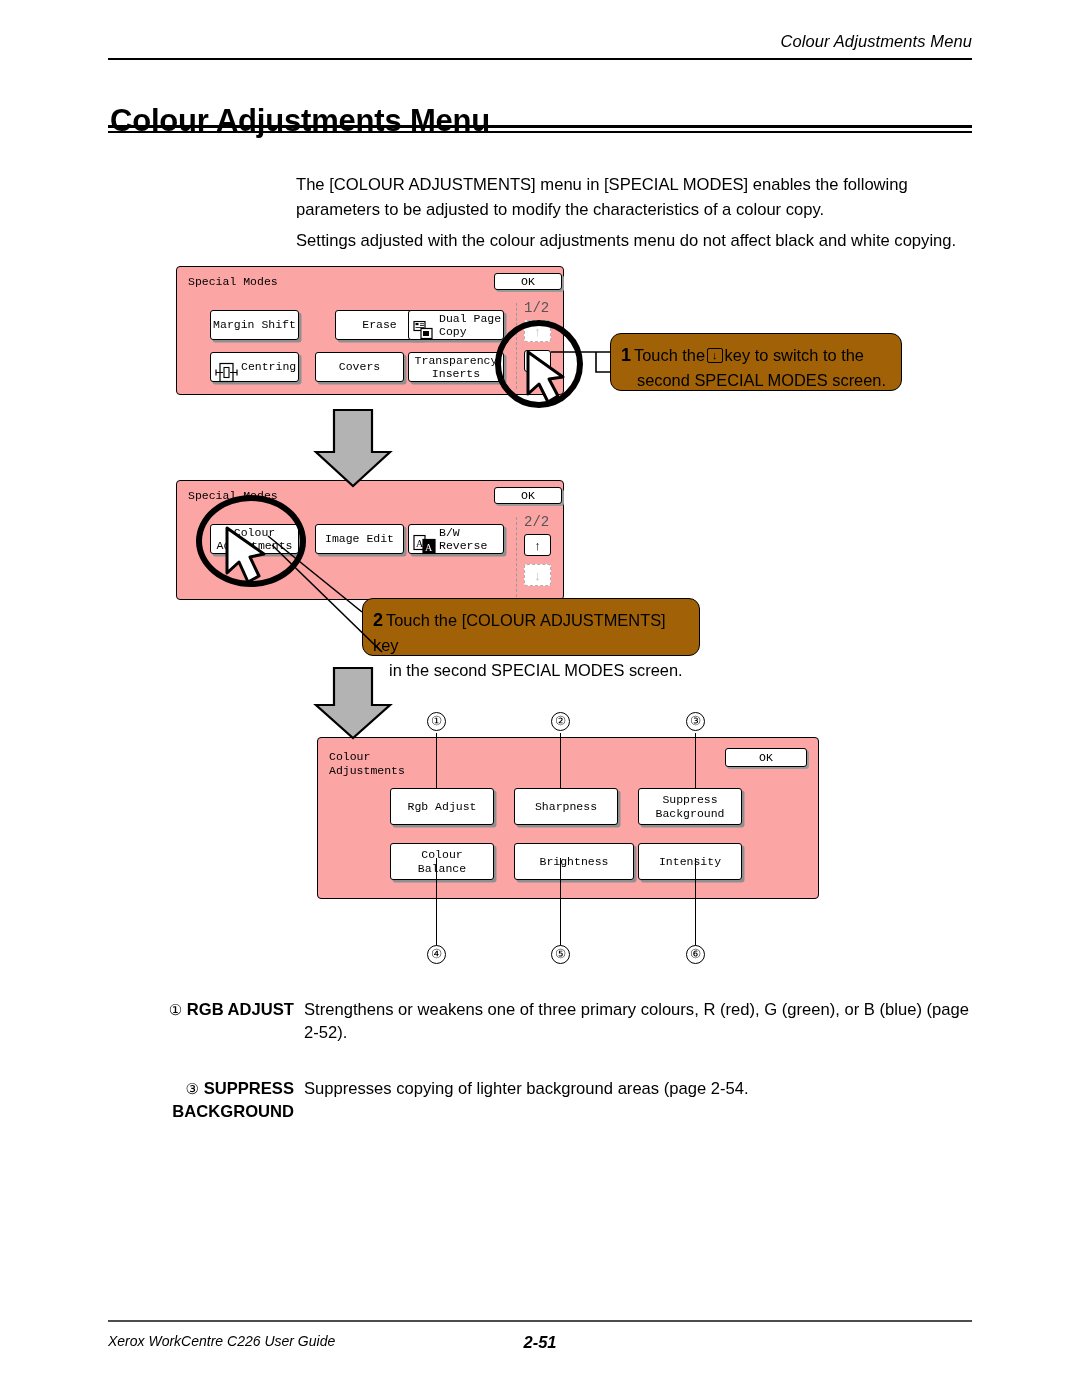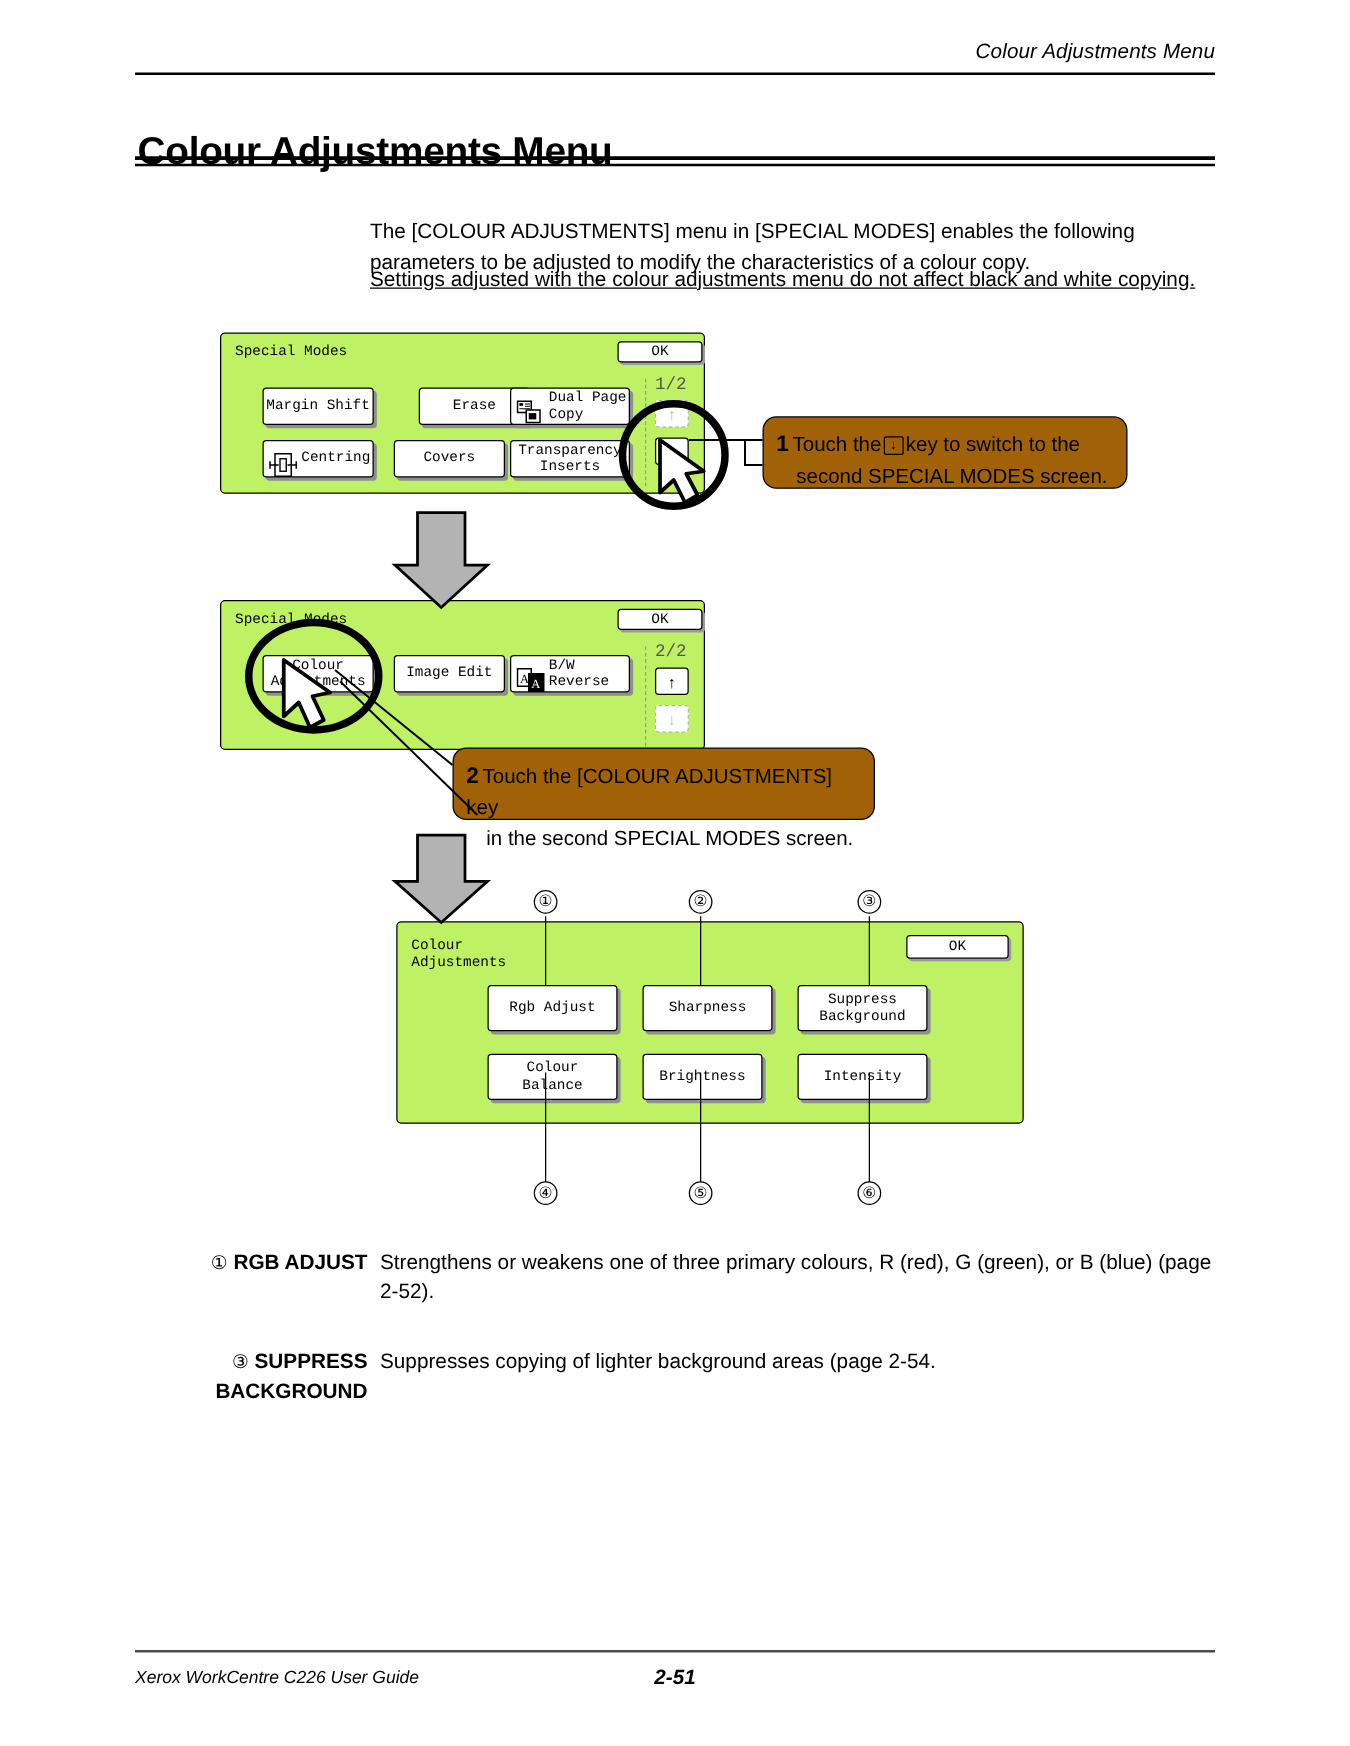--- a/index.html
+++ b/index.html
@@ -65,28 +65,28 @@
 
   
   .intro {
     position: absolute;
     left: 296px;
     width: 680px;
     font-size: 16.6px;
     line-height: 25px;
   }
   #intro-1 { top: 155px; }
-  #intro-2 { top: 194px; text-decoration: underline; }
+  #intro-2 { top: 211px; }
 
   
   .panel {
     position: absolute;
     border: 1.6px solid #000;
     border-radius: 4px;
-    background: #bef264;
+    background: #fca5a5;
     box-sizing: border-box;
     text-decoration: underline;
   }
   .panel-title {
     position: absolute;
     left: 11px;
     top: 8px;
     font-family: "Liberation Mono", monospace;
     font-size: 11.5px;
     line-height: 14px;
@@ -378,21 +378,21 @@
 Adjustments</div>
   <div class="ok-btn" style="left:407px; top:10px; width:82px; height:19px; line-height:17px;">OK</div>
 
   <div class="skey" style="left:72px; top:50px; width:104px; height:37px;">Rgb Adjust</div>
   <div class="skey" style="left:196px; top:50px; width:104px; height:37px;">Sharpness</div>
   <div class="skey" style="left:320px; top:50px; width:104px; height:37px;">Suppress
 Background</div>
 
   <div class="skey" style="left:72px; top:105px; width:104px; height:37px;">Colour
 Balance</div>
-  <div class="skey" style="left:196px; top:105px; width:96px; height:37px;">Brightness</div>
+  <div class="skey" style="left:196px; top:105px; width:120px; height:37px;">Brightness</div>
   <div class="skey" style="left:320px; top:105px; width:104px; height:37px;">Intensity</div>
 </div>
 
 <div class="num-circle" style="left:427px; top:712px;">①</div>
 <div class="leader" style="left:436px; top:733px; height:55px;"></div>
 
 <div class="num-circle" style="left:551px; top:712px;">②</div>
 <div class="leader" style="left:560px; top:733px; height:55px;"></div>
 
 <div class="num-circle" style="left:686px; top:712px;">③</div>

